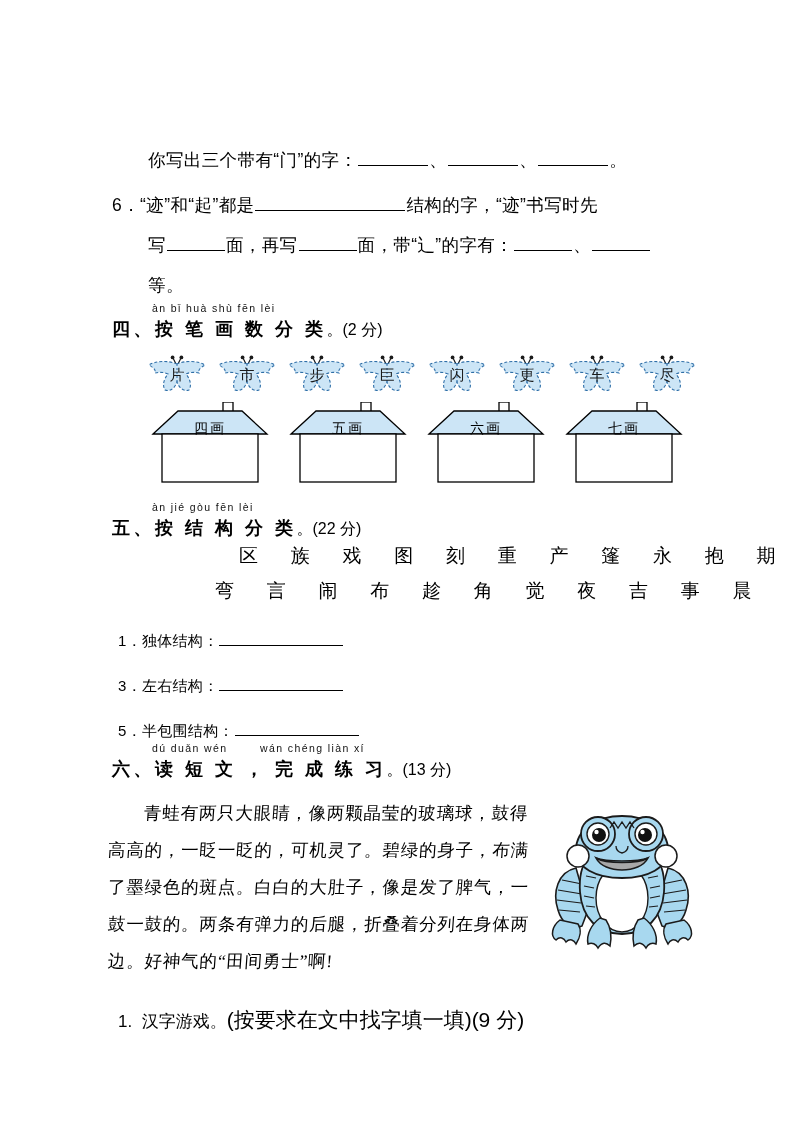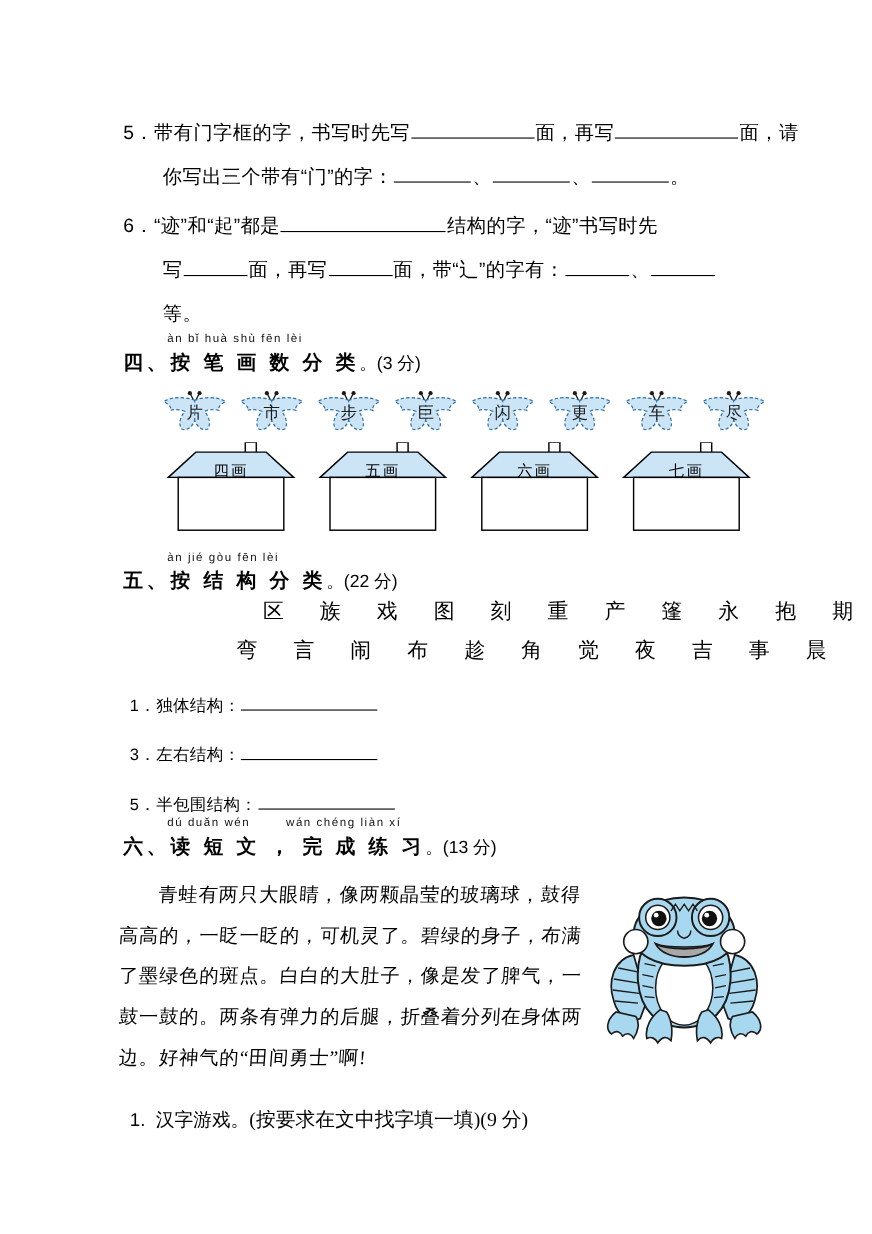--- a/index.html
+++ b/index.html
@@ -165,50 +165,47 @@
     width: 148px;
     height: 152px;
   }
 
   .subq {
     position: absolute;
     font-size: 17px;
     white-space: nowrap;
   }
   .subq .paren {
-    font-family: Liberation Serif, serif;
-    font-size: 18px;
+    font-family: Liberation Sans, sans-serif;
+    font-size: 21px;
   }
 </style>
 </head>
 <body>
 
 <div class="page">
 
-  <div class="qline" style="left:112px; top:100px;">
-    <span>5．</span><span>带有门字框的字，书写时先写</span><span class="blank b-lg"></span><span>面，再写</span><span class="blank b-lg"></span><span>面，请</span>
-  </div>
   <div class="qline" style="left:148px; top:140px;">
     <span>你写出三个带有“门”的字：</span><span class="blank b-md"></span><span>、</span><span class="blank b-md"></span><span>、</span><span class="blank b-md"></span><span>。</span>
   </div>
 
   <div class="qline" style="left:112px; top:185px;">
     <span>6．</span><span>“迹”和“起”都是</span><span class="blank" style="width:150px"></span><span>结构的字，“迹”书写时先</span>
   </div>
   <div class="qline" style="left:148px; top:225px;">
     <span>写</span><span class="blank b-sm"></span><span>面，再写</span><span class="blank b-sm"></span><span>面，带“辶”的字有：</span><span class="blank b-sm"></span><span>、</span><span class="blank b-sm"></span>
   </div>
   <div class="qline" style="left:148px; top:265px;">
     <span>等。</span>
   </div>
 
   <div class="sec" style="left:112px; top:302px;">
     <div class="pinyin">àn bǐ huà shù fēn lèi</div>
     <div class="title">
-      <span>四、按 笔 画 数 分 类</span><span class="score">。</span><span class="score">(3 分)</span>
+      <span>四、按 笔 画 数 分 类</span><span class="score">。</span><span class="score">(2 分)</span>
     </div>
   </div>
 
   <div class="butterfly-row">
     <div class="butterfly" style="left:0px;">
       <svg width="62" height="46" viewBox="0 0 62 46">
         <path d="M31 14 L27 6 M31 14 L35 6" stroke="#1b1b1b" stroke-width="1.2" fill="none"></path>
         <circle cx="26.6" cy="5.4" r="1.9" fill="#1b1b1b"></circle>
         <circle cx="35.4" cy="5.4" r="1.9" fill="#1b1b1b"></circle>
         <path d="M31 12 C22 8, 9 9, 3 13 C8 16, 10 18, 9 21 C13 20, 18 20, 22 22 C18 27, 16 33, 19 38 C24 40, 29 36, 31 30 C33 36, 38 40, 43 38 C46 33, 44 27, 40 22 C44 20, 49 20, 53 21 C52 18, 54 16, 59 13 C53 9, 40 8, 31 12 Z" fill="#cce5f6" stroke="#2f6fa8" stroke-width="1.1" stroke-dasharray="3,2"></path>

